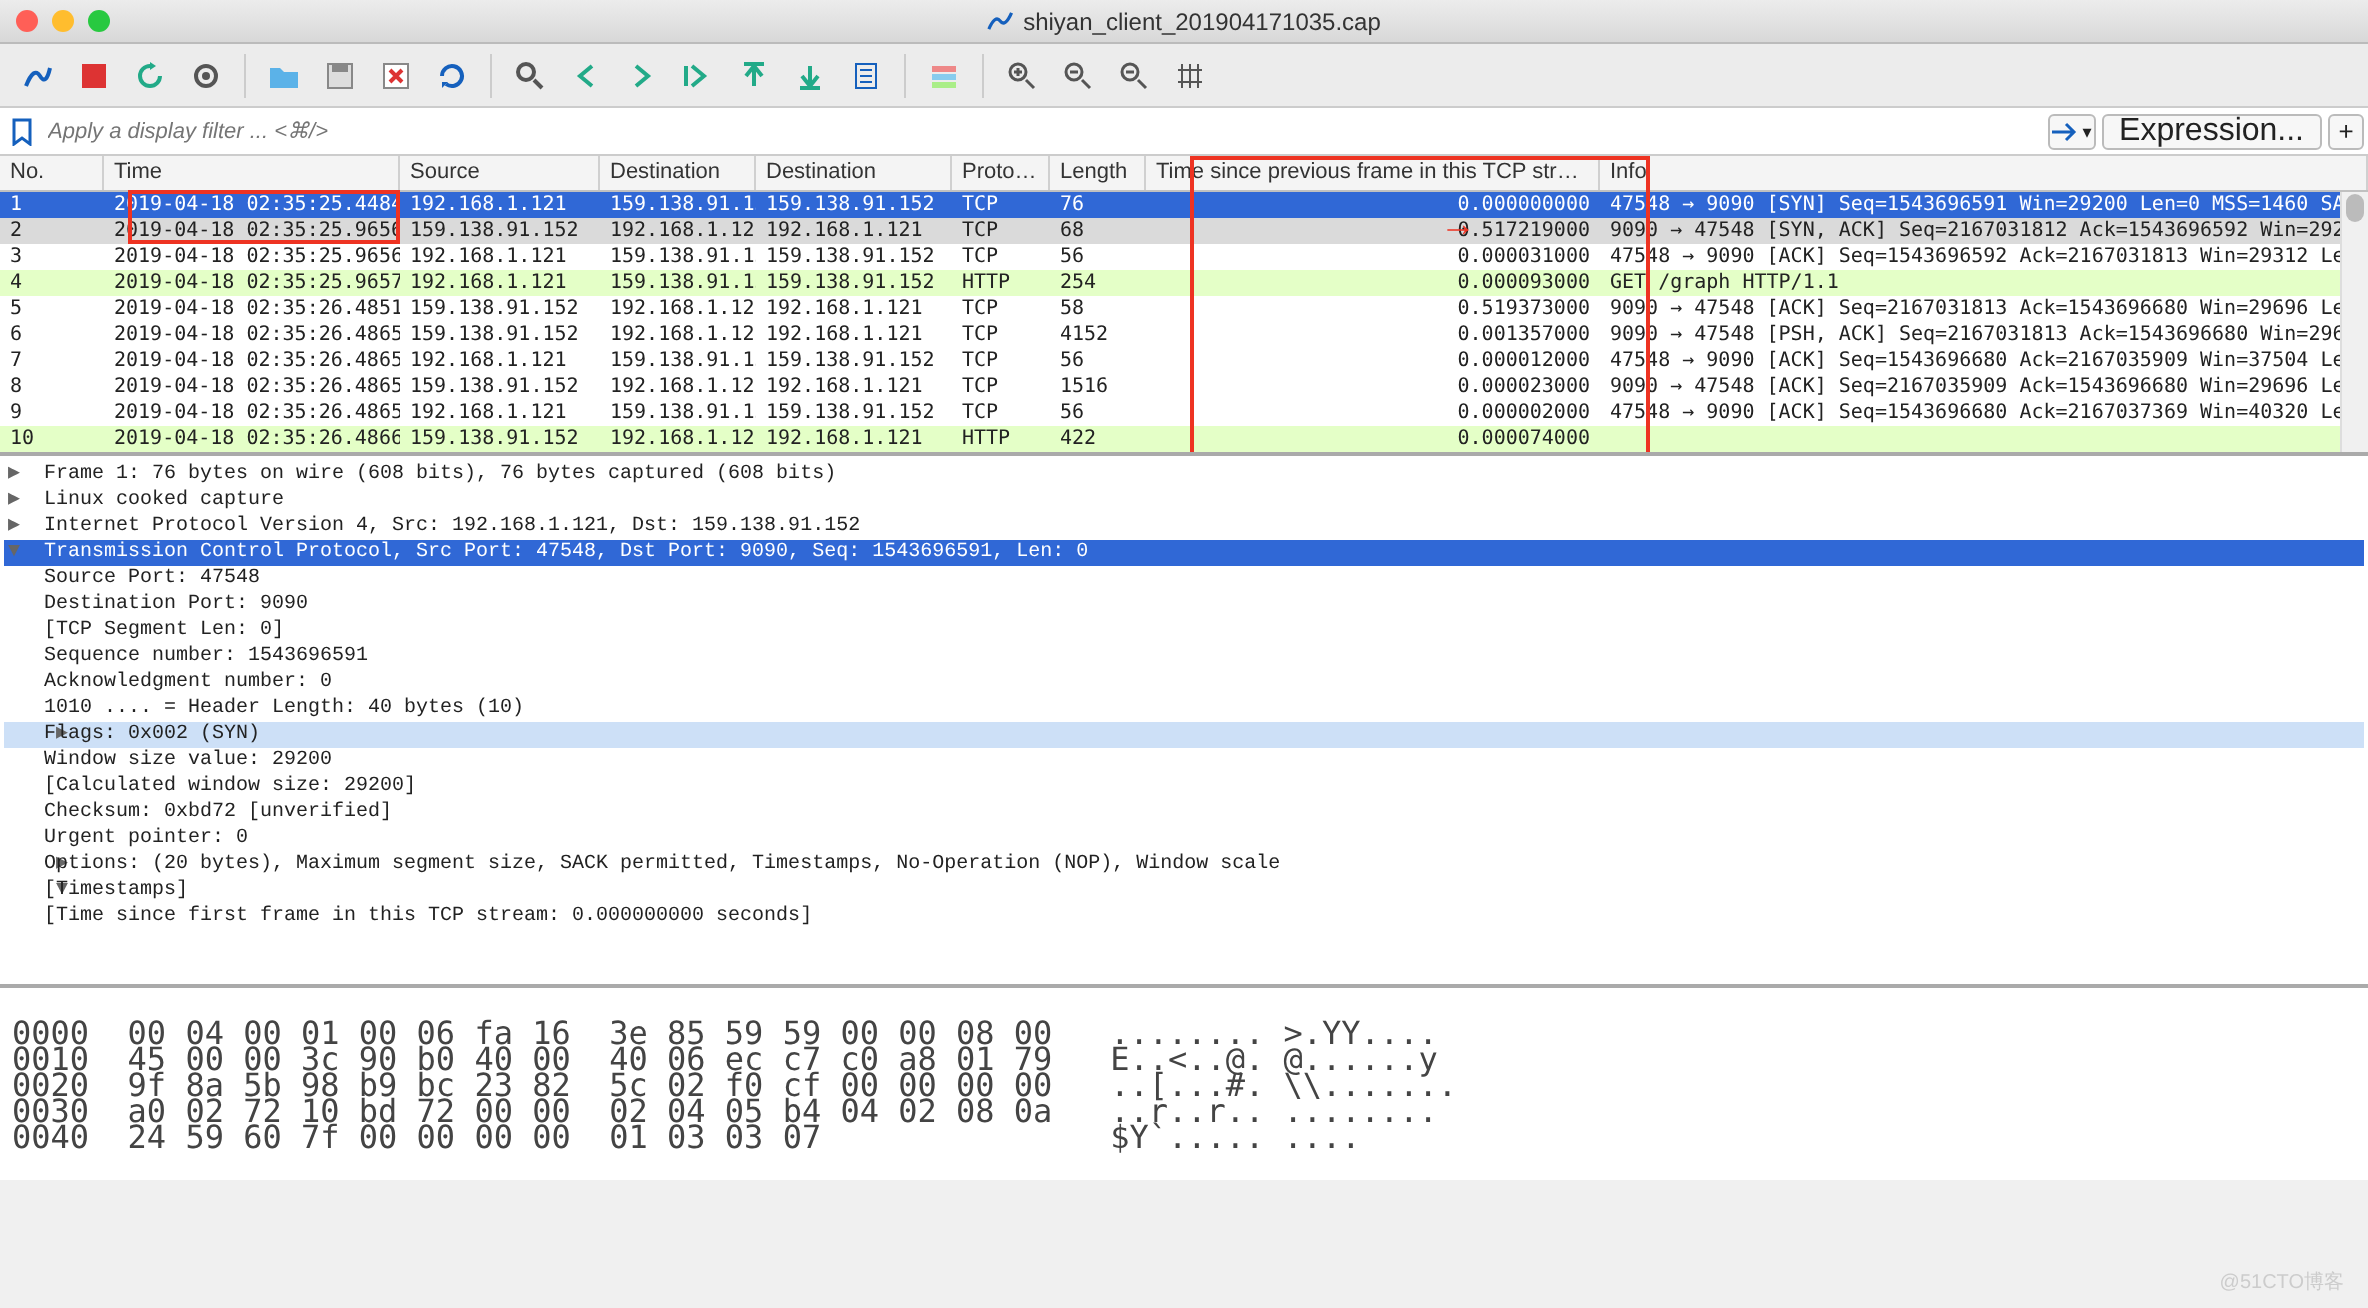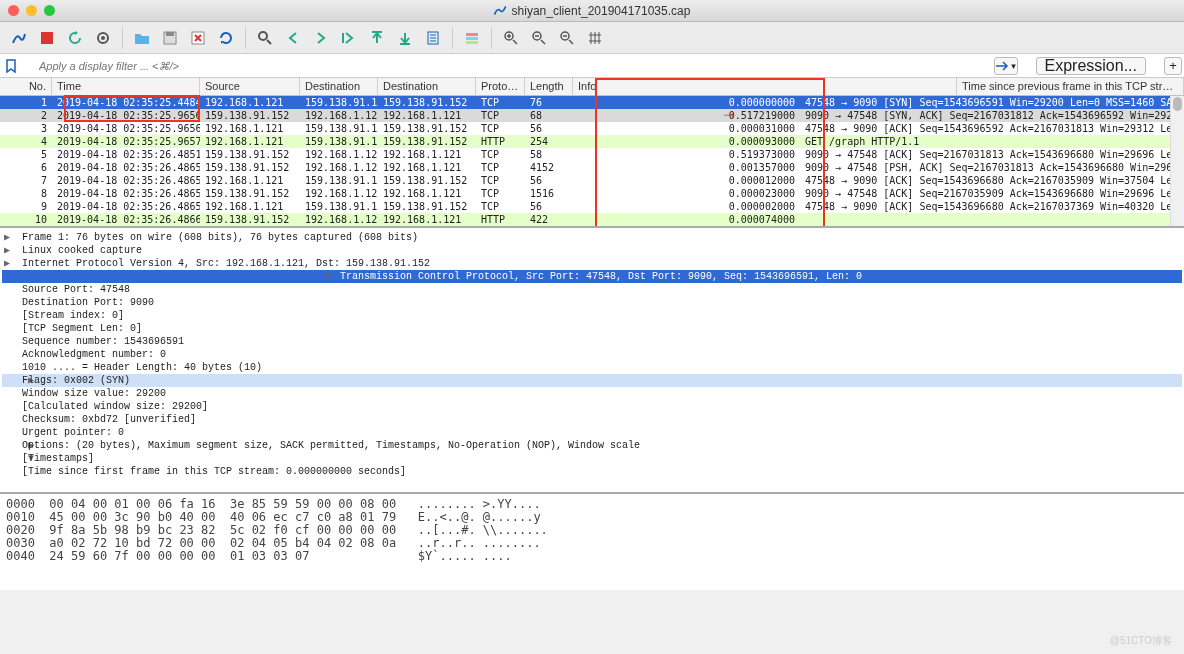--- a/index.html
+++ b/index.html
@@ -6,53 +6,53 @@
 body { font-family:"Lucida Grande",Arial,sans-serif; font-size:10px; background:#f0f0f0; width:1184px; height:654px; overflow:hidden; color:#222; }
 .title-bar{height:22px;background:linear-gradient(#ececec,#d8d8d8);border-bottom:1px solid #bbb;display:flex;align-items:center;padding:0 8px;position:relative;}
 .traffic{display:flex;gap:7px;}
 .traffic span{width:11px;height:11px;border-radius:50%;}
 .red{background:#ff5f57;} .yel{background:#ffbd2e;} .grn{background:#28c940;}
 .title-txt{position:absolute;left:50%;transform:translateX(-50%);font-size:12px;color:#333;display:flex;align-items:center;gap:5px;}
 .title-txt svg{width:13px;height:13px;}
 .toolbar{height:32px;background:#ececec;border-bottom:1px solid #ccc;display:flex;align-items:center;padding:0 6px;gap:2px;}
 .tbtn{width:26px;height:24px;display:flex;align-items:center;justify-content:center;border:1px solid transparent;border-radius:3px;}
 .tsep{width:1px;height:22px;background:#ccc;margin:0 4px;}
-.filter-bar{height:24px;background:#fff;border-bottom:1px solid #ccc;display:flex;align-items:center;padding:0 2px;gap:15px;}
+.filter-bar{height:24px;background:#fff;border-bottom:1px solid #ccc;display:flex;align-items:center;padding:0 2px;}
 .filter-icon{width:18px;display:flex;align-items:center;justify-content:center;}
 .filter-input{flex:1;border:none;outline:none;font-size:11px;font-style:italic;color:#999;padding:3px 4px;}
 .filter-arrow{width:24px;height:18px;border:1px solid #bbb;border-radius:3px;display:flex;align-items:center;justify-content:center;background:#f7f7f7;margin:0 3px;}
 .expr-btn{height:18px;border:1px solid #bbb;border-radius:3px;padding:0 8px;font-size:16px;background:#f7f7f7;display:flex;align-items:center;}
 .plus-btn{width:18px;height:18px;border:1px solid #bbb;border-radius:3px;background:#f7f7f7;display:flex;align-items:center;justify-content:center;margin-left:3px;font-size:13px;}
 .packet-list{position:relative;height:150px;background:#fff;border-bottom:2px solid #aaa;overflow:hidden;}
 .plist-header{display:flex;height:18px;background:#f4f4f4;border-bottom:1px solid #c0c0c0;font-size:11px;color:#333;}
 .ph{padding:2px 5px;border-right:1px solid #d0d0d0;overflow:hidden;white-space:nowrap;text-overflow:ellipsis;}
 .plist-body{position:relative;font-family:Menlo,Consolas,monospace;font-size:10px;line-height:13px;}
 .prow{display:flex;height:13px;}
 .pc{padding:0 5px;overflow:hidden;white-space:nowrap;}
-.c-no{width:52px;text-align:right}
+.c-no{width:52px;}
 .c-time{width:148px}
 .c-src{width:100px}
 .c-dst{width:78px}
 .c-dst2{width:98px}
 .c-proto{width:49px}
 .c-len{width:48px;text-align:left}
 .c-tcp{width:227px;text-align:right;padding-right:5px}
 .c-info{width:350px}
 .bg-syn{background:#dadada;}
 .bg-sel{background:#3068d6;color:#fff;}
 .bg-http{background:#e4ffc7;}
 .bg-ack{background:#fff;}
 .hilite-box{position:absolute;border:2px solid #e32;pointer-events:none;z-index:10;}
 .arrow-red{position:absolute;z-index:11;color:#e32;font-size:18px;font-weight:bold;}
 .details{height:266px;background:#fff;border-bottom:2px solid #aaa;overflow:auto;font-family:Menlo,Consolas,monospace;font-size:10px;line-height:13px;padding:3px 2px;}
 .dline{white-space:pre;padding:0 2px;font-family:Liberation Mono, monospace;}
 .tri{display:inline-block;width:12px;color:#666;}
-.dsel{background:#3068d6;color:#fff;text-align:center;}
+.dsel{background:#3068d6;color:#fff;}
 .dflag{background:#cde0f7;}
-.hex{height:96px;background:#fff;padding:4px 6px;font-family:Menlo,Consolas,monospace;font-size:12px;line-height:13px;color:#444;white-space:pre;overflow:auto;}
+.hex{height:96px;background:#fff;padding:16px 6px;font-family:Menlo,Consolas,monospace;font-size:16px;line-height:13px;color:#444;white-space:pre;overflow:auto;}
 .scrollbar-v{position:absolute;right:0;top:18px;bottom:0;width:14px;background:#f0f0f0;border-left:1px solid #ddd;}
 .sb-thumb{background:#bbb;border-radius:6px;margin:1px 2px;}
 .watermark{position:absolute;right:12px;bottom:6px;font-size:10px;color:#ccc;}
 </style>
 </head>
 <body>
 
 <div class="title-bar">
   <div class="traffic">
     <span class="red"></span>
@@ -208,22 +208,22 @@
 
 <div class="packet-list">
   <div class="plist-header">
     <div class="ph c-no">No.</div>
     <div class="ph c-time">Time</div>
     <div class="ph c-src">Source</div>
     <div class="ph c-dst">Destination</div>
     <div class="ph c-dst2">Destination</div>
     <div class="ph c-proto">Protocol</div>
     <div class="ph c-len">Length</div>
+    <div class="ph c-tcp">Time since previous frame in this TCP stream</div>
     <div class="ph c-info" style="flex:1">Info</div>
-    <div class="ph c-tcp">Time since previous frame in this TCP stream</div>
   </div>
   <div class="plist-body" id="plist-body">
       <div class="prow bg-sel">
         <div class="pc c-no">1</div>
         <div class="pc c-time">2019-04-18 02:35:25.448444</div>
         <div class="pc c-src">192.168.1.121</div>
         <div class="pc c-dst">159.138.91.152</div>
         <div class="pc c-dst2">159.138.91.152</div>
         <div class="pc c-proto">TCP</div>
         <div class="pc c-len">76</div>
@@ -348,21 +348,20 @@
     </div>
 </div>
 
 <div class="details" id="details">
     <div class="dline "><span class="tri">▶</span> Frame 1: 76 bytes on wire (608 bits), 76 bytes captured (608 bits)</div>
     <div class="dline "><span class="tri">▶</span> Linux cooked capture</div>
     <div class="dline "><span class="tri">▶</span> Internet Protocol Version 4, Src: 192.168.1.121, Dst: 159.138.91.152</div>
     <div class="dline dsel"><span class="tri">▼</span> Transmission Control Protocol, Src Port: 47548, Dst Port: 9090, Seq: 1543696591, Len: 0</div>
     <div class="dline "><span class="tri">     </span> Source Port: 47548</div>
     <div class="dline "><span class="tri">     </span> Destination Port: 9090</div>
-    <div class="dline "><span class="tri">     </span> [Stream index: 0]</div>
     <div class="dline "><span class="tri">     </span> [TCP Segment Len: 0]</div>
     <div class="dline "><span class="tri">     </span> Sequence number: 1543696591</div>
     <div class="dline "><span class="tri">     </span> Acknowledgment number: 0</div>
     <div class="dline "><span class="tri">     </span> 1010 .... = Header Length: 40 bytes (10)</div>
     <div class="dline dflag"><span class="tri">    ▶</span> Flags: 0x002 (SYN)</div>
     <div class="dline "><span class="tri">     </span> Window size value: 29200</div>
     <div class="dline "><span class="tri">     </span> [Calculated window size: 29200]</div>
     <div class="dline "><span class="tri">     </span> Checksum: 0xbd72 [unverified]</div>
     <div class="dline "><span class="tri">     </span> Urgent pointer: 0</div>
     <div class="dline "><span class="tri">    ▶</span> Options: (20 bytes), Maximum segment size, SACK permitted, Timestamps, No-Operation (NOP), Window scale</div>

